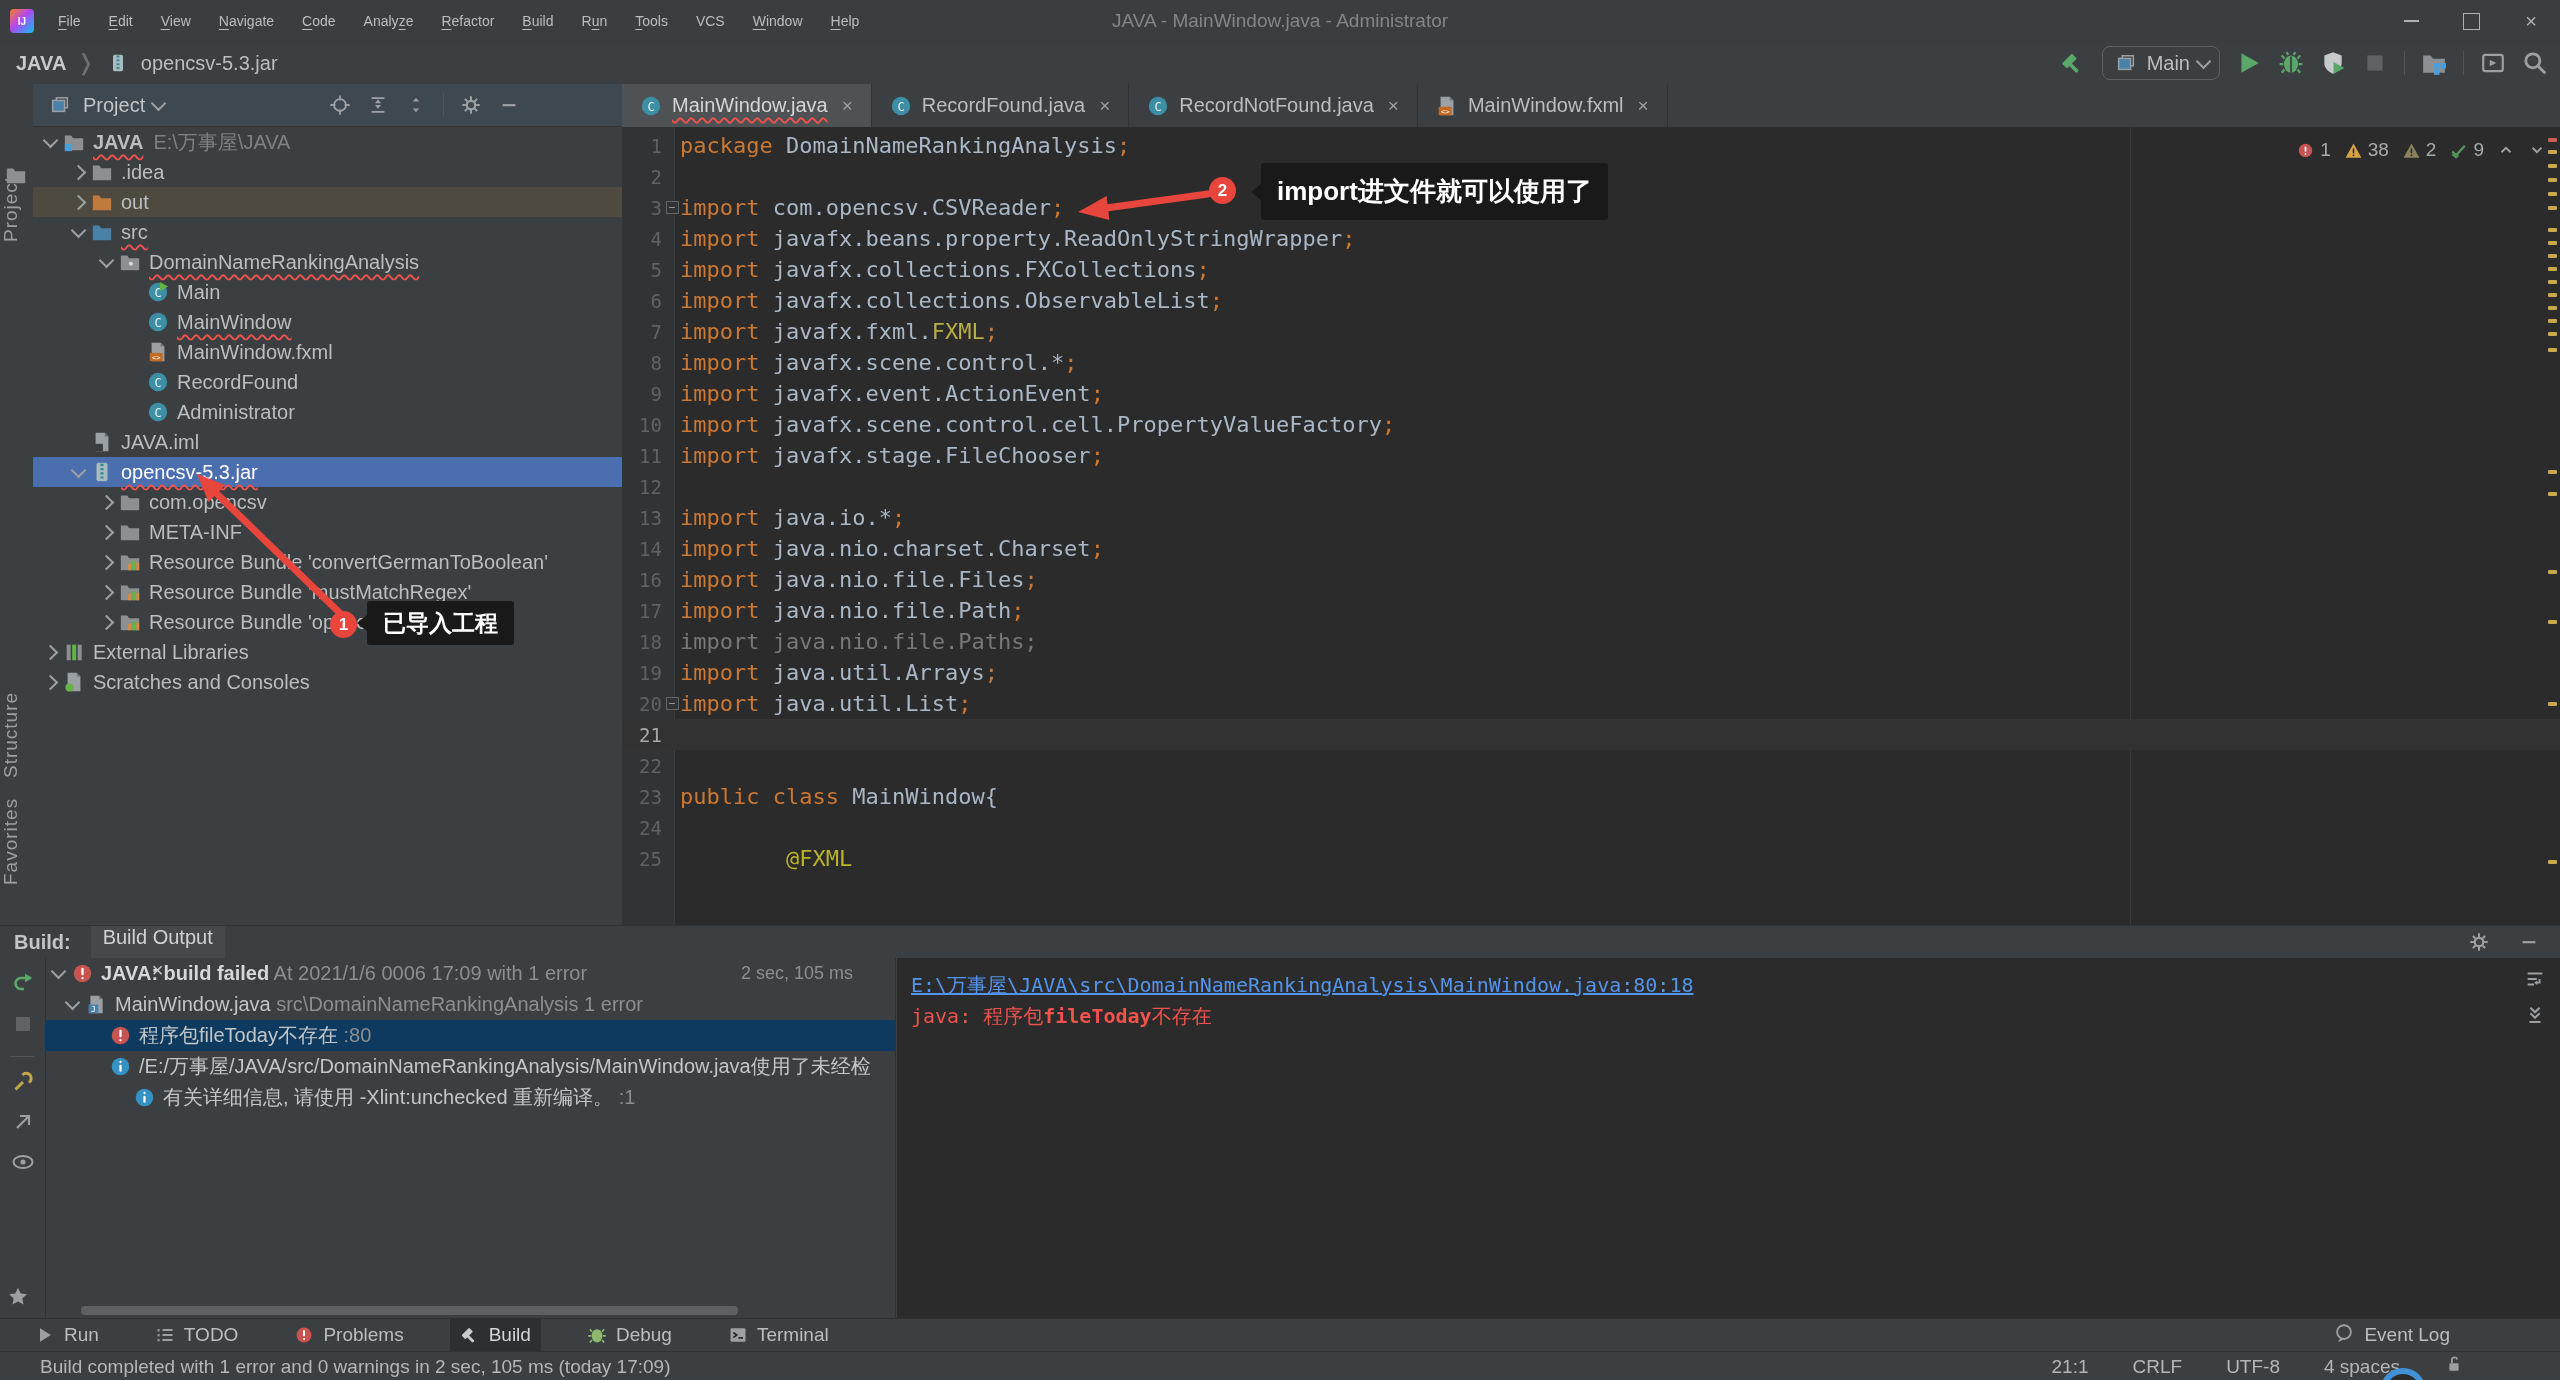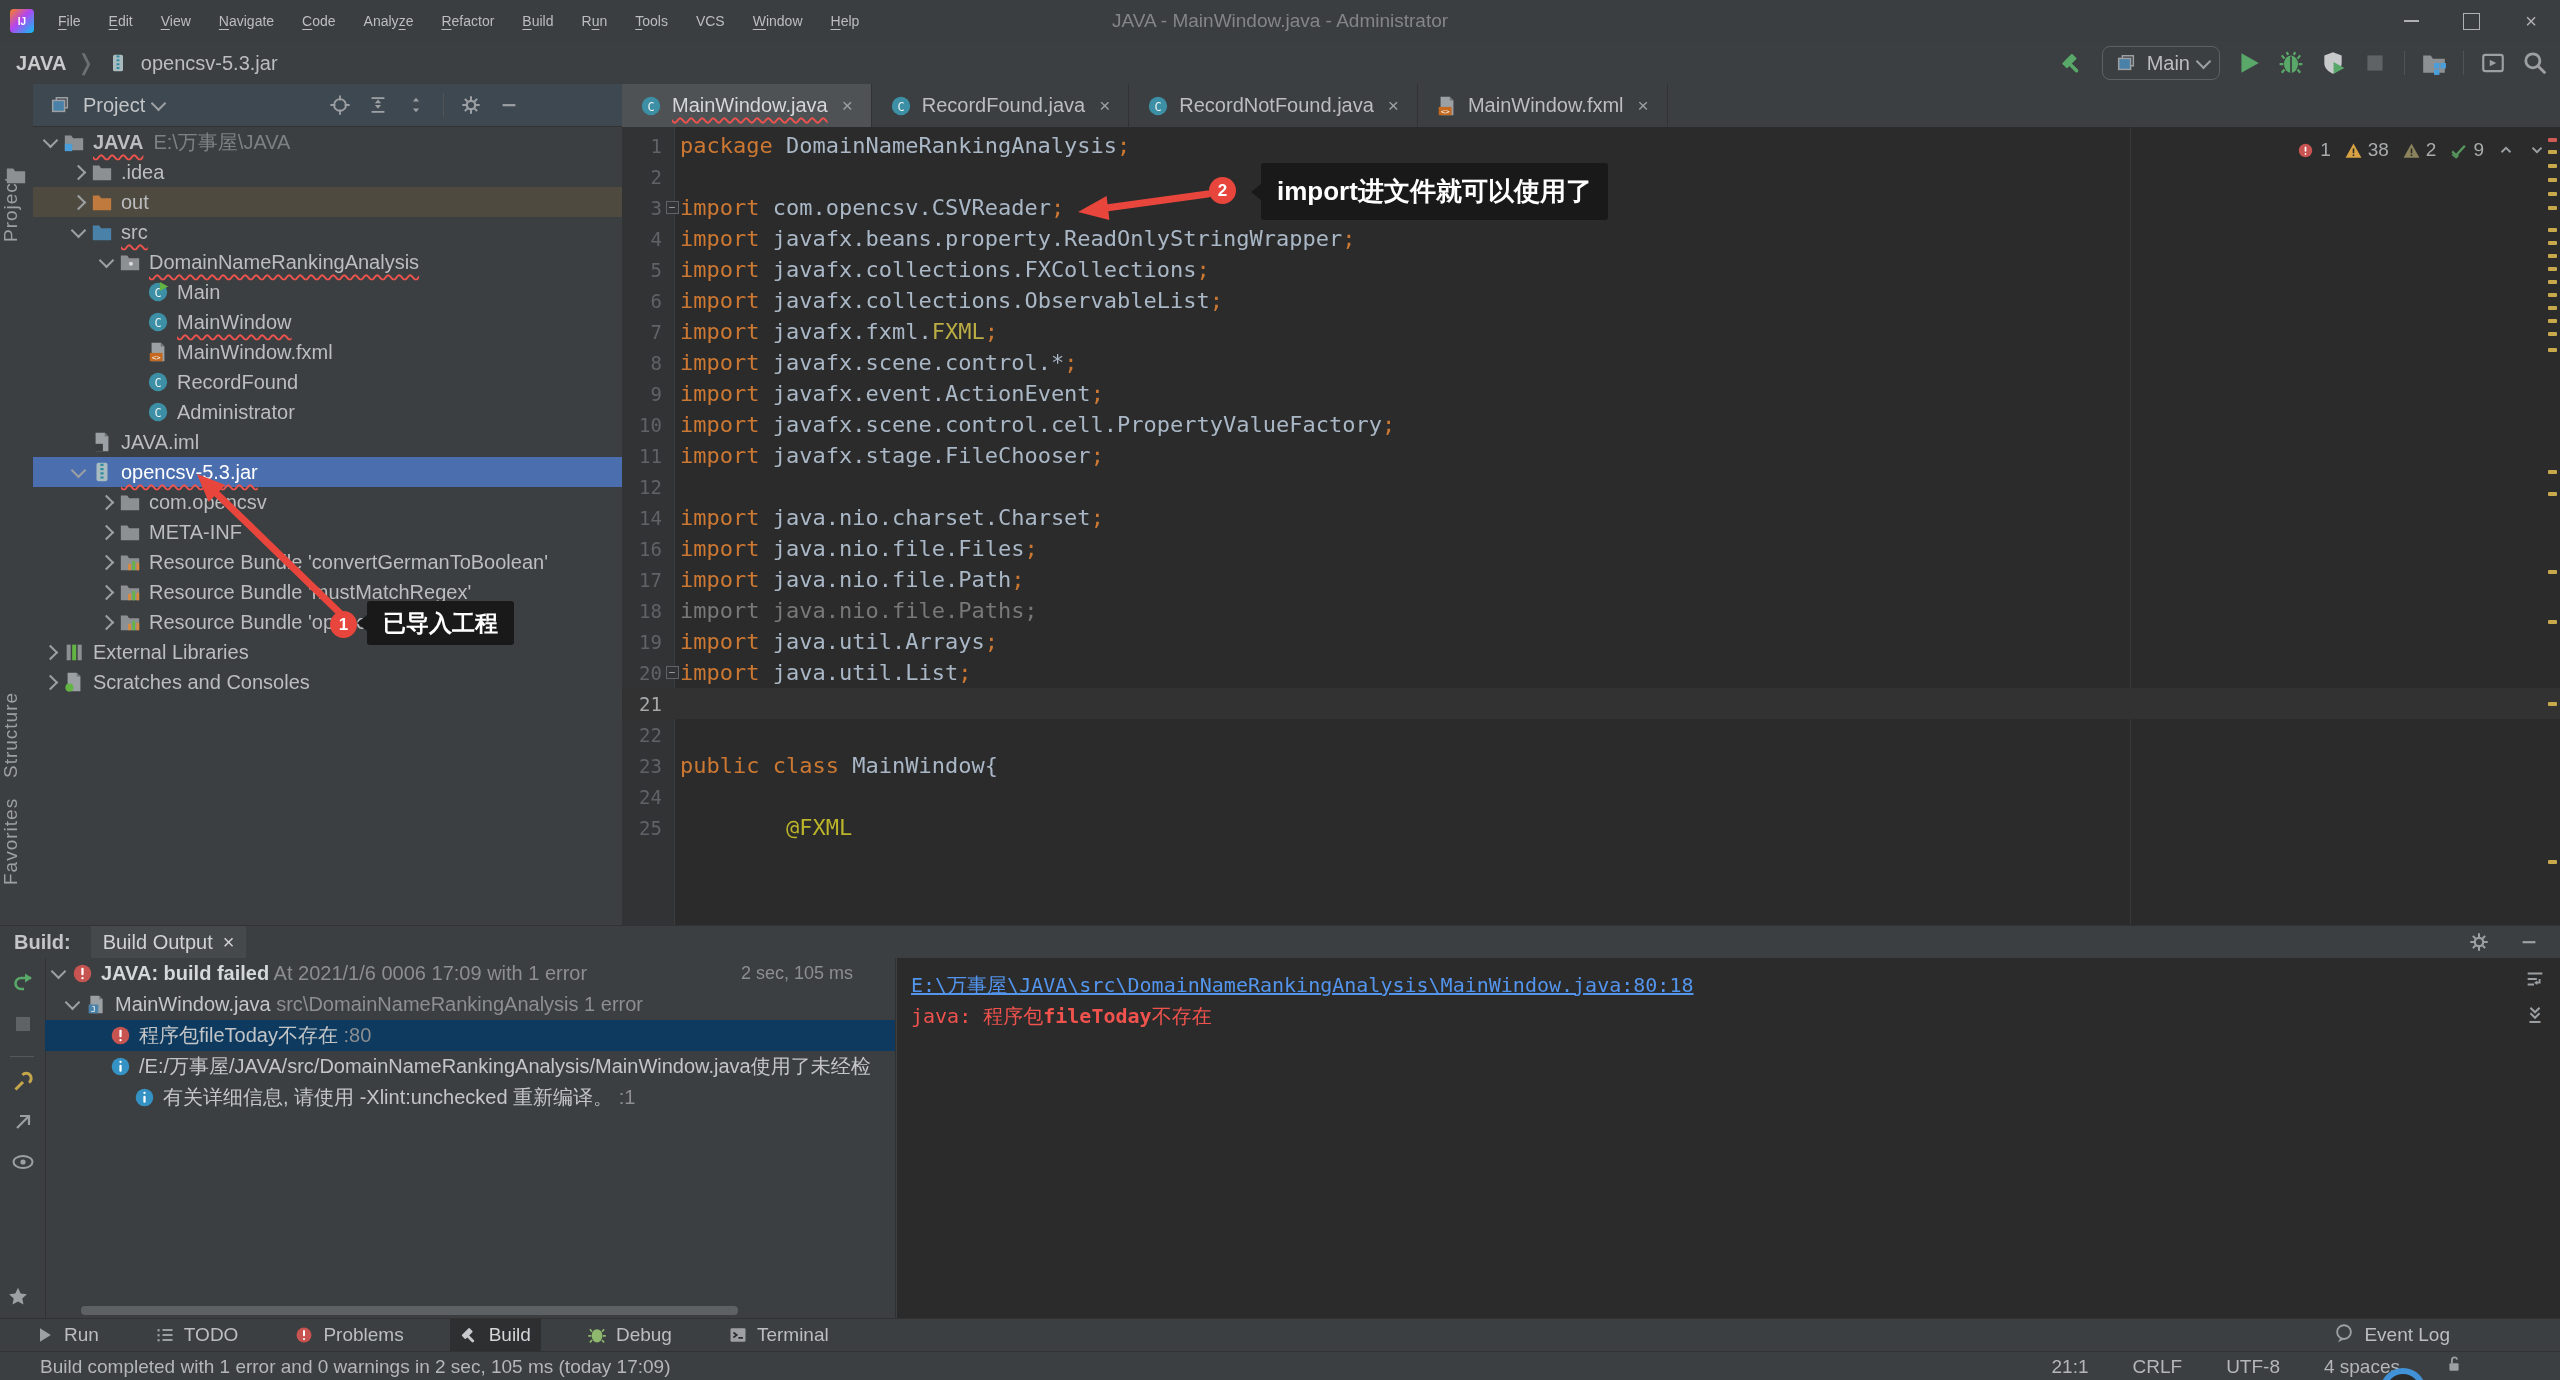--- a/index.html
+++ b/index.html
@@ -82,21 +82,21 @@
   
   #inspect{left:2290px;top:136px;height:28px;display:flex;align-items:center;gap:13px;font-size:19px;color:#a9abad;justify-content:flex-end;width:256px;}
   .iw{display:flex;align-items:center;gap:5px;}
   #stripe-marks{left:2546px;top:127px;width:12px;height:798px;}
   .tick{position:absolute;left:2px;width:9px;height:4px;border-radius:1px;}
 
   
   #buildpanel{left:0;top:925px;width:2560px;height:393px;background:#3c3f41;border-top:1px solid #323232;}
   #buildheader{left:0;top:0;width:2560px;height:32px;display:flex;align-items:center;}
   #buildheader .blabel{font-weight:bold;font-size:20px;color:#c3c5c7;margin-left:14px;}
-  #buildtab{margin-left:20px;display:flex;align-items:center;gap:10px;font-size:20px;color:#d0d2d4;background:#45494b;height:32px;padding:0 12px;}
+  #buildtab{margin-left:20px;display:flex;align-items:center;gap:10px;font-size:20px;color:#d0d2d4;background:#45494b;height:32px;padding:0 12px;flex-direction:column;}
   #buildhicons{margin-left:auto;display:flex;align-items:center;gap:28px;padding-right:20px;}
   #buildtoolbar{left:0;top:32px;width:45px;height:361px;border-right:1px solid #323232;}
   #buildtoolbar .bticon{position:absolute;left:11px;width:24px;height:24px;}
   #buildtree{left:45px;top:32px;width:850px;height:350px;overflow:hidden;}
   .brow{position:relative;height:31px;display:flex;align-items:center;font-size:20px;white-space:nowrap;}
   .brow .chev{width:22px;display:flex;justify-content:center;flex:none;}
   .brow .bicon{width:26px;display:flex;justify-content:center;flex:none;margin-right:6px;}
   .brow.sel{background:#0d3a5e;}
   .brow .strong{font-weight:bold;color:#d5d8da;}
   .brow .normal{color:#c3c5c7;}
@@ -683,20 +683,25 @@
           </div>
           <div class="cline">
             <span class="num">11</span>
             <span class="foldc"></span>
             <span class="codetx"><span class="k">import</span><span class="p"> javafx.stage.FileChooser</span><span class="k">;</span></span>
           </div>
           <div class="cline">
             <span class="num">12</span>
             <span class="foldc"></span>
             <span class="codetx"></span>
+          </div>
+          <div class="cline">
+            <span class="num">13</span>
+            <span class="foldc"></span>
+            <span class="codetx"><span class="k">import</span><span class="p"> java.io.*</span><span class="k">;</span></span>
           </div>
           <div class="cline">
             <span class="num">14</span>
             <span class="foldc"></span>
             <span class="codetx"><span class="k">import</span><span class="p"> java.nio.charset.Charset</span><span class="k">;</span></span>
           </div>
           <div class="cline">
             <span class="num">16</span>
             <span class="foldc"></span>
             <span class="codetx"><span class="k">import</span><span class="p"> java.nio.file.Files</span><span class="k">;</span></span>

